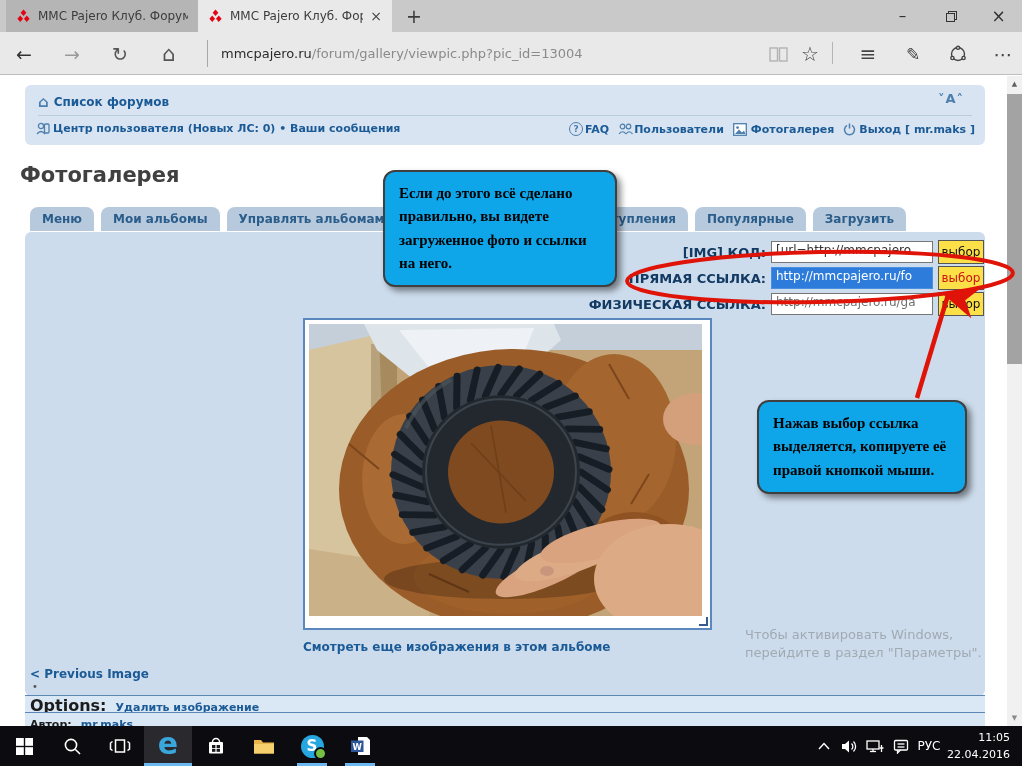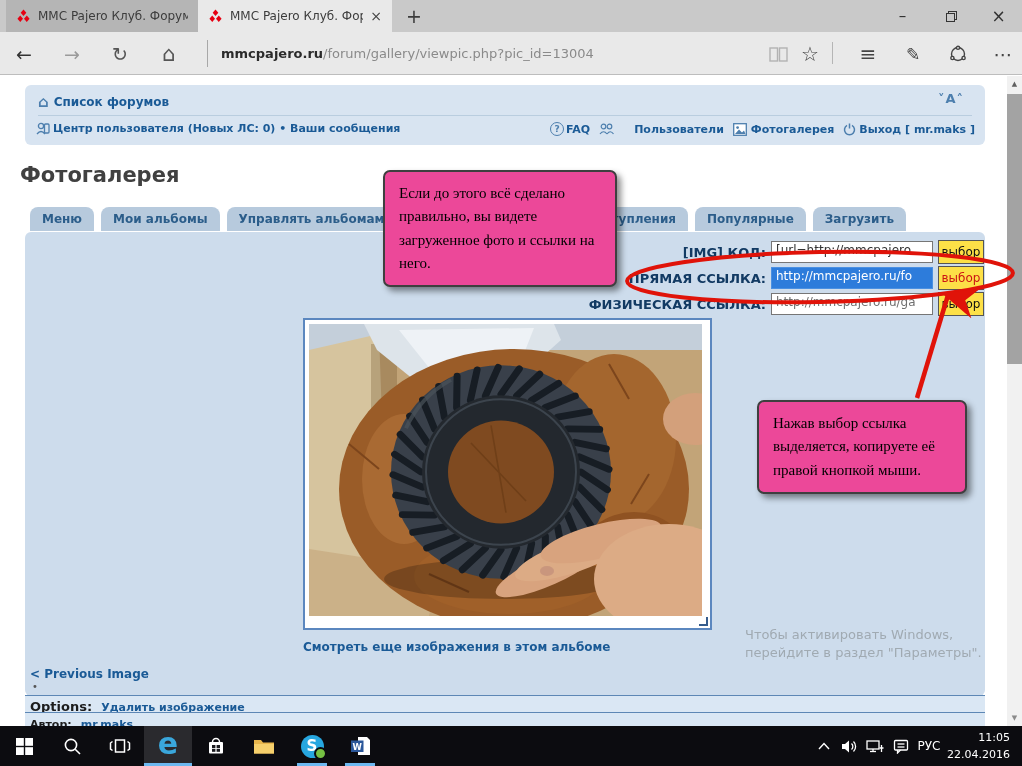--- a/index.html
+++ b/index.html
@@ -9,33 +9,33 @@
   
   .tabbar{left:0;top:0;width:1022px;height:32px;background:#c9c9c9}
   .btab{top:0;height:32px;display:flex;align-items:center;gap:7px;padding:0 10px;box-sizing:border-box;font-size:12px;color:#3c3c3c}
   .tab-inactive{left:6px;width:192px;background:#b5b5b5}
   .tab-active{left:198px;width:194px;background:#e9e9e9}
   .tab-title{white-space:nowrap;overflow:hidden;flex:1}
   .winbtn{top:0;width:45px;height:32px;display:flex;align-items:center;justify-content:center;color:#333;font-size:15px}
   .toolbar{left:0;top:32px;width:1022px;height:43px;background:#e9e9e9;border-bottom:1px solid #bdbdbd;box-sizing:border-box}
   .navico{top:38px;width:32px;height:32px;display:flex;align-items:center;justify-content:center;font-size:19px;color:#555}
   .url{top:46px;font-size:13px;color:#8a8a8a;white-space:nowrap}
-  .url b{color:#2b2b2b;font-weight:bold}
+  .url b{color:#2b2b2b;font-weight:normal}
   .ricon{top:38px;width:30px;height:32px;display:flex;align-items:center;justify-content:center;font-size:17px;color:#444}
   
   .panel{background:#d8e4f1;border-radius:6px}
   a.flink,.flink{color:#1a5a96;font-weight:bold;font-size:11px;text-decoration:none}
   .hdr-divider{height:1px;background:#b9cddf}
   .bigpanel{left:25px;top:232px;width:960px;height:464px;background:#cddcec;border-radius:6px}
   .ftab{padding:5px 12px;background:#b7cadd;border-radius:8px 8px 0 0;font-size:12px;font-weight:bold;color:#2b5d8a;white-space:nowrap}
   .fldlabel{font-size:13px;font-weight:bold;color:#123a63;text-align:right;width:300px}
   .fldinput{width:152px;height:18px;background:#fff;border:1px solid #767676;font-size:12px;color:#333;padding:1px 4px;white-space:nowrap;overflow:hidden}
   .fldbtn{width:44px;height:22px;background:#fde047;border:1px solid #555;font-size:12px;color:#111;display:flex;align-items:center;justify-content:center}
-  .callout{background:#ec4899;border:2px solid #3f3f3f;border-radius:7px;padding:10px 14px;
-           font-family:"Liberation Serif","DejaVu Serif",serif;font-weight:normal;font-size:15px;line-height:1.55;color:#000;
+  .callout{background:#0ea5e9;border:2px solid #3f3f3f;border-radius:12px;padding:10px 14px;
+           font-family:"Liberation Serif","DejaVu Serif",serif;font-weight:bold;font-size:15px;line-height:1.55;color:#000;
            box-shadow:4px 4px 6px rgba(0,0,0,.45);z-index:30}
   .wm1{font-size:20px;color:#98a2ab}
   .wm2{font-size:13px;color:#a0aab2;line-height:18px}
   
   .taskbar{left:0;top:726px;width:1022px;height:40px;background:#0c0c10;z-index:60}
   .ttile{top:726px;width:48px;height:40px;display:flex;align-items:center;justify-content:center}
   .underl{position:absolute;bottom:0;height:3px;background:#6cb8f0}
   .trayico{top:726px;height:40px;display:flex;align-items:center;justify-content:center;color:#fff}
   .scroll{left:1007px;top:76px;width:15px;height:650px;background:#f1f1f1;z-index:15}
   svg{display:block}
@@ -127,21 +127,21 @@
       <rect x="8.5" y="2" width="4.5" height="9" rx="1"></rect>
   </svg>
   <span class="flink">Центр пользователя (Новых ЛС: 0) • Ваши сообщения</span>
 </div>
 
 <div class="abs" style="left:0;top:122px;width:975px;display:flex;justify-content:flex-end;align-items:center;gap:9px">
   <span style="display:flex;align-items:center;gap:2px">
     <span style="width:12px;height:12px;border:1.3px solid #4d7fae;border-radius:50%;color:#4d7fae;font-size:9px;font-weight:bold;display:flex;align-items:center;justify-content:center">?</span>
     <span class="flink">FAQ</span>
   </span>
-  <span style="display:flex;align-items:center;gap:20px">
+  <span style="display:flex;align-items:center;gap:1px">
     <svg width="15" height="12" viewBox="0 0 15 12" fill="none" stroke="#4d7fae" stroke-width="1.2">
       <circle cx="4.5" cy="3.5" r="2.3"></circle>
         <path d="M1 11 q3.5 -4.5 7 0"></path>
         <circle cx="10.5" cy="3.5" r="2.3"></circle>
         <path d="M8 11 q3.5 -4.5 6.5 0"></path>
     </svg>
     <span class="flink">Пользователи</span>
   </span>
   <span style="display:flex;align-items:center;gap:4px">
     <svg width="14" height="13" viewBox="0 0 14 13">
@@ -263,21 +263,21 @@
 <div class="abs" style="left:745px;top:626px;z-index:8">
   <div class="wm2" style="">Чтобы активировать Windows,</div>
   <div class="wm2">перейдите в раздел "Параметры".</div>
 </div>
 
 <div class="abs flink" style="left:30px;top:667px;font-size:12px;z-index:6">&lt; Previous Image</div>
 <div class="abs" style="left:32px;top:681px;font-size:10px;color:#555;z-index:6">•</div>
 
 <div class="abs" style="left:25px;top:695px;width:960px;height:1px;background:#5d87b5;z-index:6"></div>
 <div class="abs" style="left:25px;top:696px;width:960px;height:16px;background:#dae7f4;z-index:6">
-  <span style="margin-left:5px;font-size:13px;font-weight:bold;color:#1c1c1c">Options:</span>
+  <span style="margin-left:5px;font-size:16px;font-weight:bold;color:#1c1c1c">Options:</span>
   <span class="flink" style="margin-left:4px">Удалить изображение</span>
 </div>
 <div class="abs" style="left:25px;top:712px;width:960px;height:1px;background:#5d87b5;z-index:6"></div>
 <div class="abs" style="left:25px;top:713px;width:960px;height:16px;background:#dae7f4;z-index:6">
   <span style="margin-left:5px;font-size:11px;font-weight:bold;color:#1c1c1c">Автор:</span>
   <span class="flink" style="margin-left:4px;text-decoration:underline">mr.maks</span>
 </div>
 
 <div class="abs callout" style="left:383px;top:170px;width:202px">Если до этого всё сделано правильно, вы видете загруженное фото и ссылки на него.</div>
 <div class="abs callout" style="left:757px;top:400px;width:178px">Нажав выбор ссылка выделяется, копируете её правой кнопкой мыши.</div>

